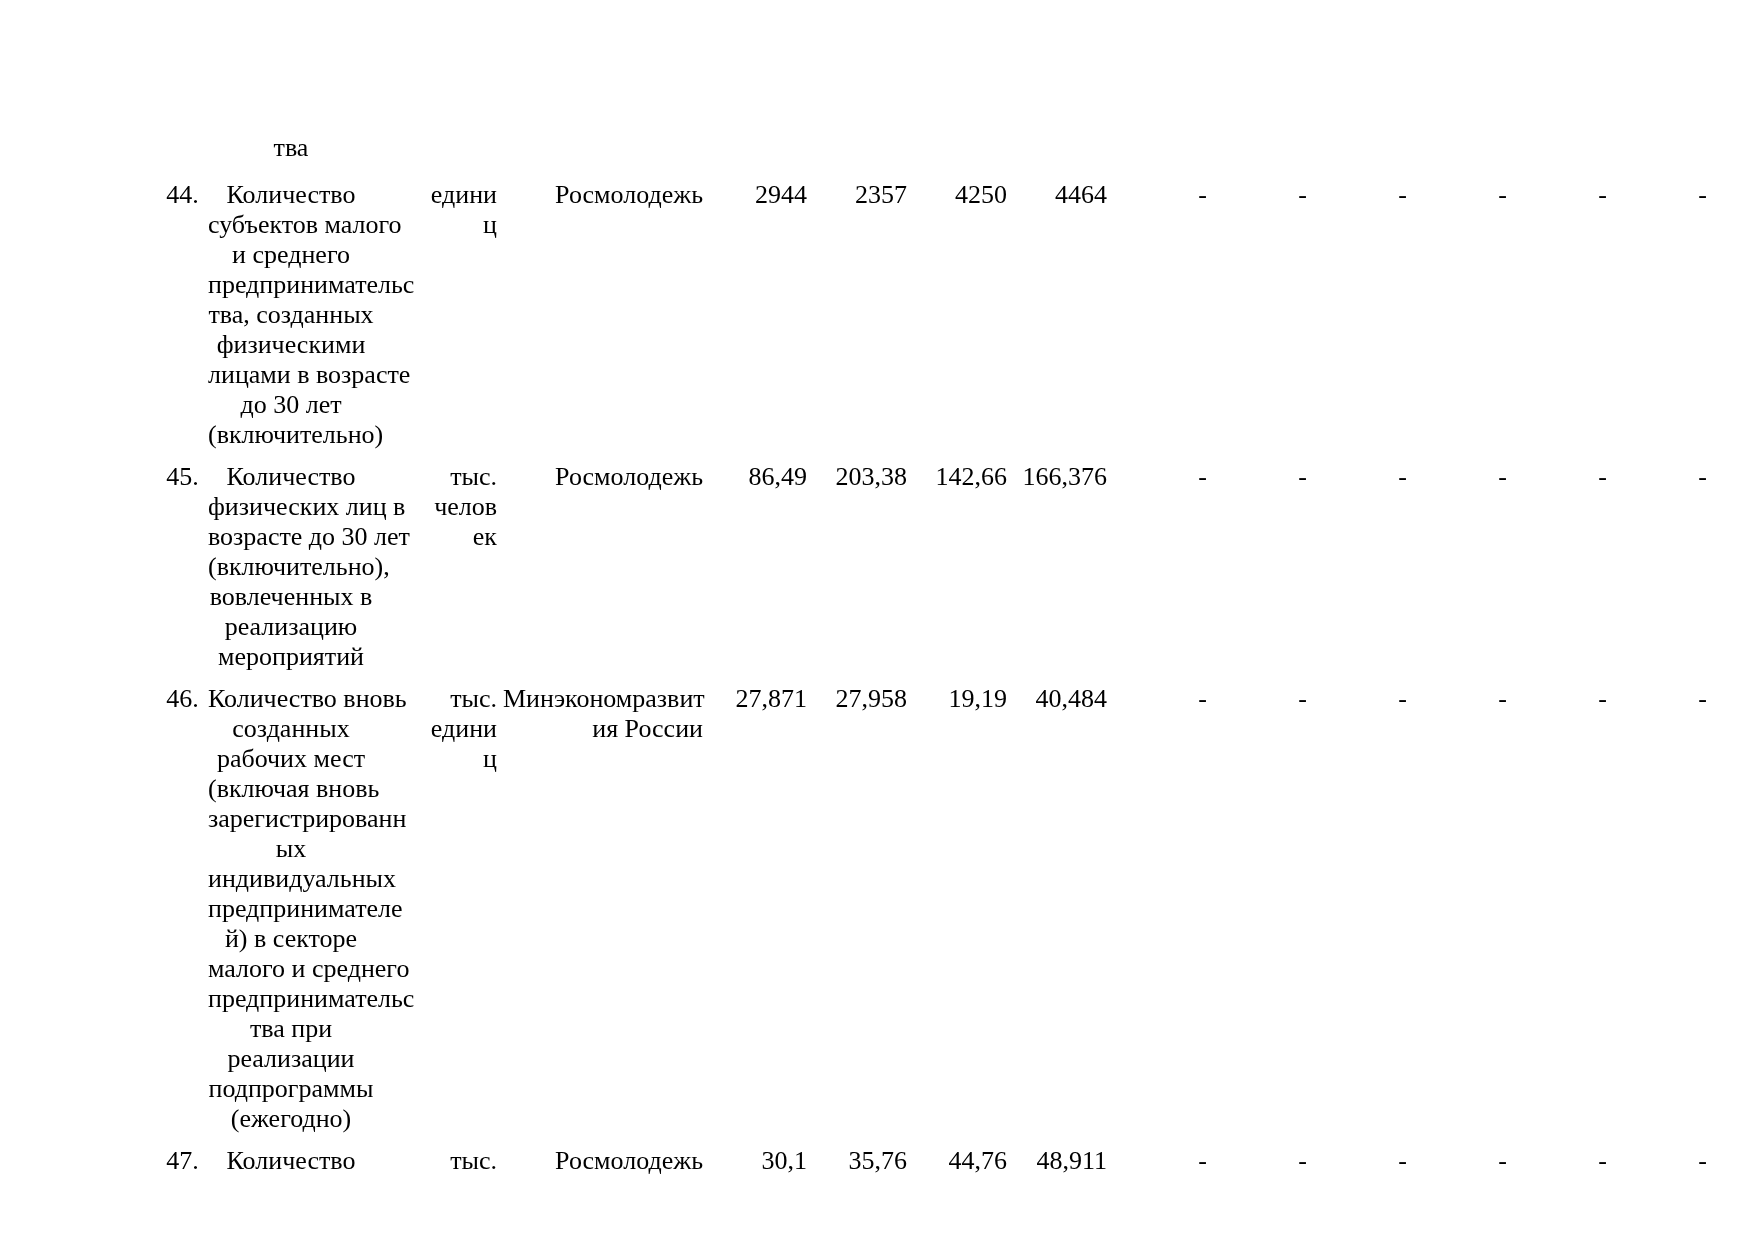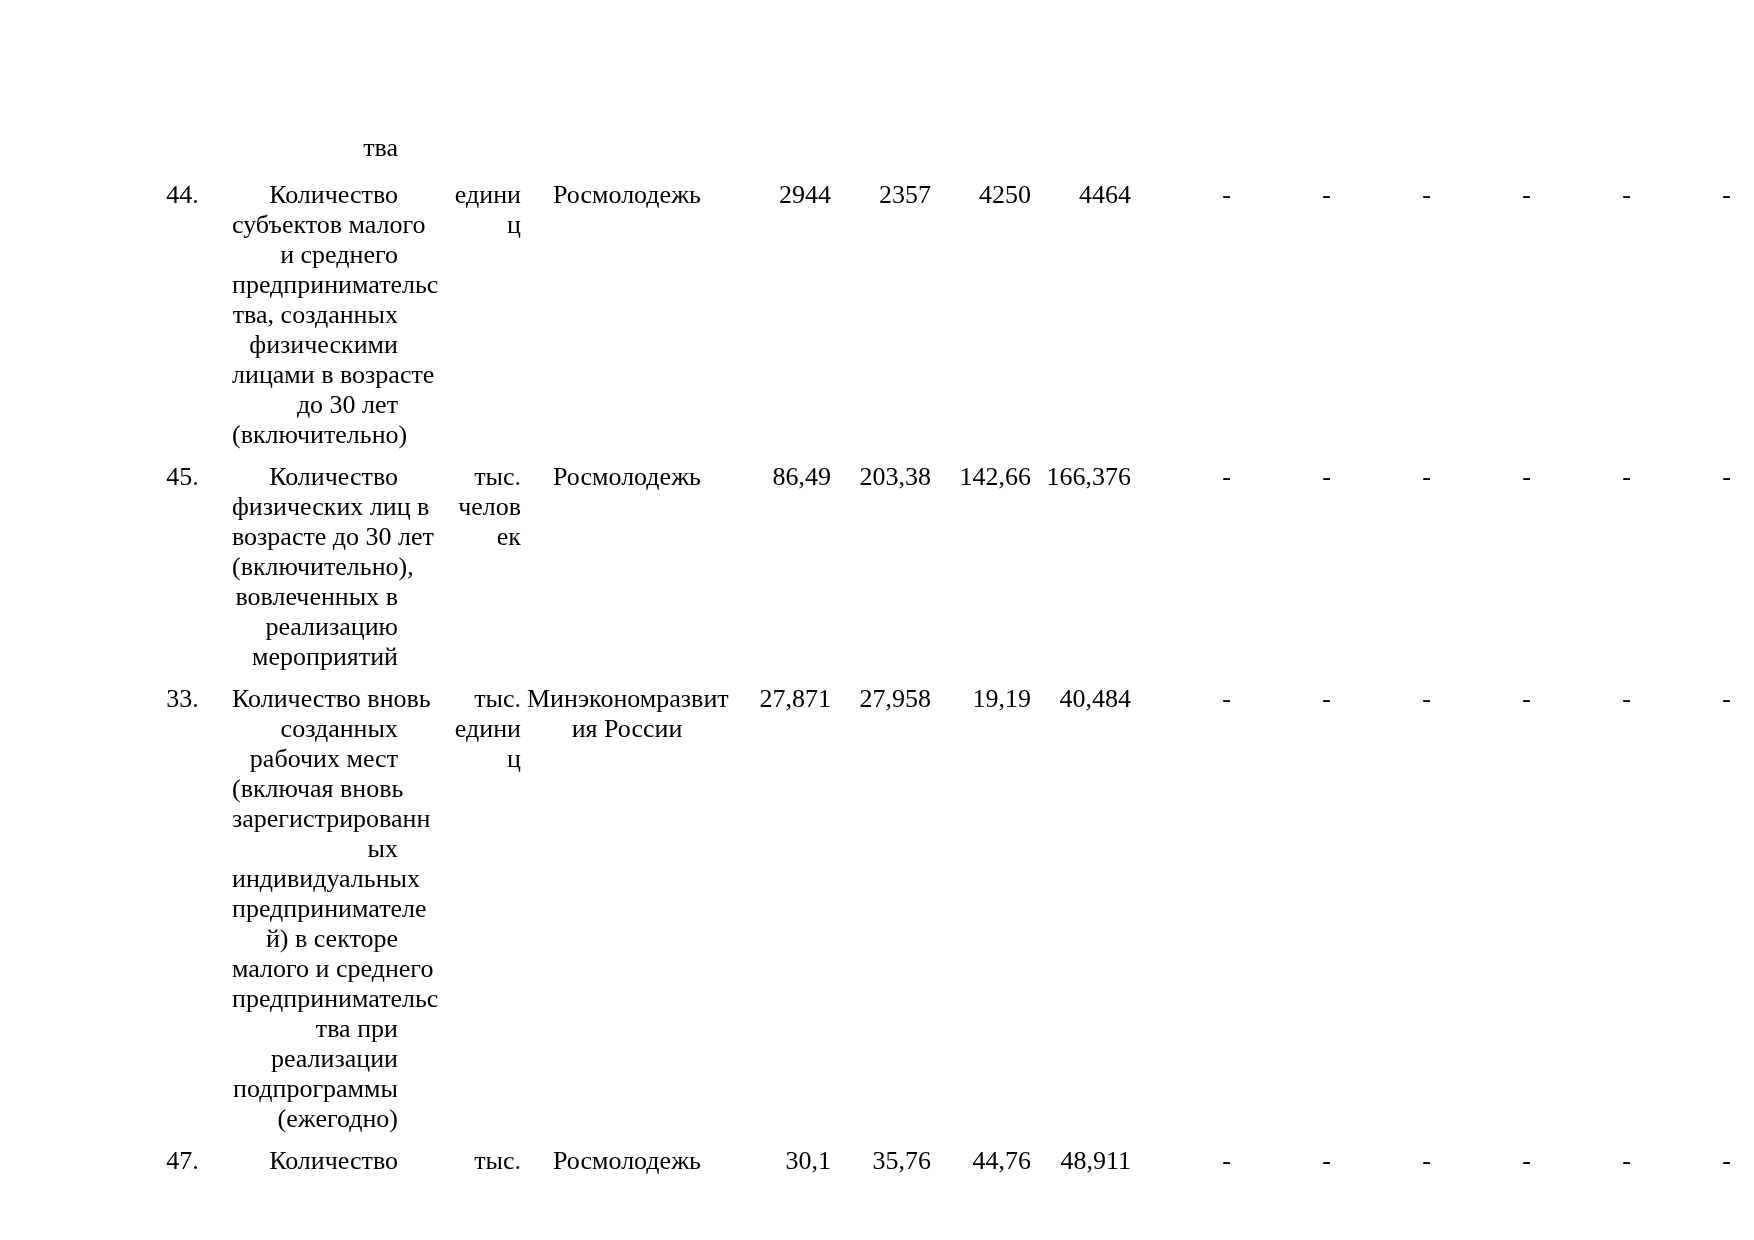--- a/index.html
+++ b/index.html
@@ -23,23 +23,23 @@
     display: flex;
     align-items: flex-start;
     margin-bottom: 12px;
   }
   .row:first-child { margin-bottom: 17px; }
   .cell {
     flex: none;
     white-space: pre;          
   }
   .num       { width: 51px;  text-align: center; }
-  .indicator { width: 166px; text-align: right; margin-left: 24px; }
+  .indicator { width: 166px; text-align: center; }
   .unit      { width: 80px;  margin-left: 43px; text-align: right; }
-  .agency    { width: 200px; margin-left: 6px; margin-right: 4px; text-align: center; }
+  .agency    { width: 200px; margin-left: 6px; margin-right: 4px; text-align: right; }
   .value     { width: 100px; text-align: right; }
 </style>
 </head>
 <body>
 
 <div class="page">
   <div class="doc-table">
       <div class="row">
     <div class="cell num"></div>
     <div class="cell indicator">тва</div>
@@ -102,21 +102,21 @@
         <div class="cell value">166,376</div>
         <div class="cell value">-</div>
         <div class="cell value">-</div>
         <div class="cell value">-</div>
         <div class="cell value">-</div>
         <div class="cell value">-</div>
         <div class="cell value">-</div>
         <div class="cell value">-</div>
       </div>
       <div class="row">
-    <div class="cell num">33.</div>
+    <div class="cell num">46.</div>
     <div class="cell indicator">Количество вновь
 созданных
 рабочих мест
 (включая вновь
 зарегистрированн
 ых
 индивидуальных
 предпринимателе
 й) в секторе
 малого и среднего

